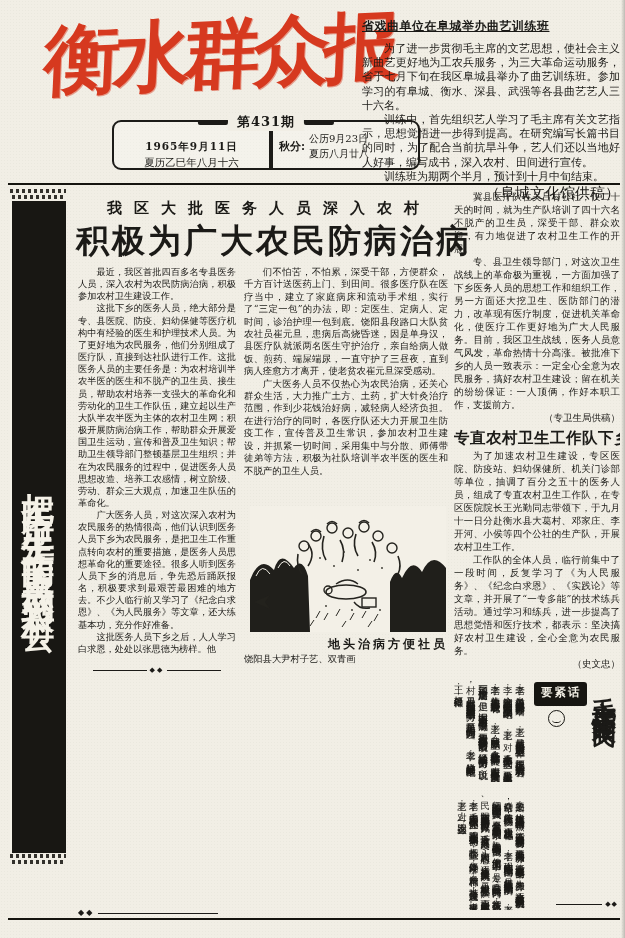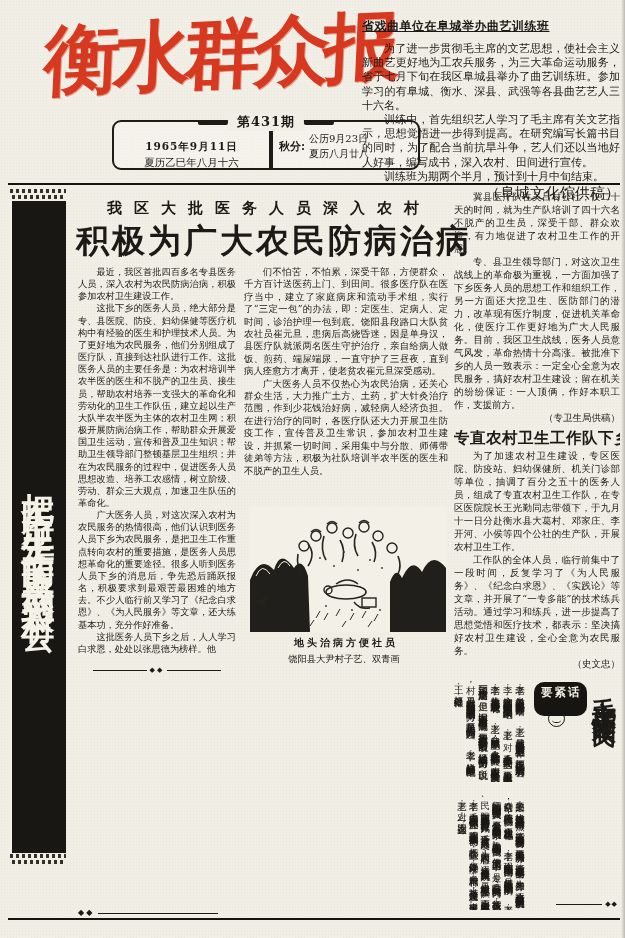--- a/index.html
+++ b/index.html
@@ -85,34 +85,34 @@
     text-align:center; letter-spacing:.5px; margin:7px 0 5px; text-indent:0; white-space:nowrap; }
 
   .orn-divider { position:absolute; left:78px; top:666px; width:158px; height:8px; text-align:center;
     font-size:7px; letter-spacing:2px; line-height:8px; }
   .orn-divider::before, .orn-divider::after { content:""; display:inline-block; vertical-align:middle;
     width:54px; height:1px; background:#1b1a17; margin:0 3px; }
 
   
   .illu { position:absolute; left:250px; top:506px; width:196px; height:126px; }
   .illu svg { width:100%; height:100%; }
-  .cap { position:absolute; left:244px; top:636px; width:204px; text-align:center;
-    font-weight:bold; font-size:10px; letter-spacing:3px; white-space:nowrap; }
-  .credit { position:absolute; left:244px; top:653px; width:200px; text-align:center; font-size:9.3px; }
+  .cap { position:absolute; left:244px; top:636px; width:204px; text-align:right;
+    font-weight:bold; font-size:12px; letter-spacing:3px; white-space:nowrap; }
+  .credit { position:absolute; left:244px; top:653px; width:200px; text-align:left; font-size:9.3px; }
 
   
   .dialogue { position:absolute; left:78px; top:676px; width:544px; height:238px; }
   .strip { position:absolute; right:96px; writing-mode:vertical-rl; overflow:hidden;
     letter-spacing:.5px; text-align:justify; }
   .strip1 { top:2px; width:446px; height:104px; font-size:9.6px; line-height:12.3px; }
   .strip2 { top:118px; width:446px; height:116px; font-size:9.4px; line-height:11.6px; }
 
   .dlg-head { position:absolute; right:0; top:0; width:90px; height:230px; }
   .dlg-badge { position:absolute; left:2px; top:6px; background:#161511; color:#f4f1e7;
-    font-size:11.5px; font-weight:bold; letter-spacing:2px; padding:3px 5px 16px 7px; border-radius:10px; white-space:nowrap;text-align:right; }
+    font-size:11.5px; font-weight:bold; letter-spacing:2px; padding:3px 5px 6px 7px; border-radius:3px; white-space:nowrap;text-align:right; }
   .smiley { position:absolute; left:16px; top:34px; width:17px; height:17px;
     border:1.6px solid #161511; border-radius:50%; }
   .smiley::after { content:""; position:absolute; left:3px; right:3px; bottom:3px; height:5px;
     border-bottom:1.6px solid #161511; border-radius:50%; }
   .dlg-title { position:absolute; right:2px; top:2px; height:224px;
     writing-mode:vertical-rl; text-orientation:upright;
     font-family:"Liberation Sans",sans-serif; font-weight:900; font-size:24px; letter-spacing:4px; }
   .dlg-orn { position:absolute; right:4px; bottom:-2px; font-size:7px; letter-spacing:1px; }
   .dlg-orn::before { content:""; display:inline-block; vertical-align:middle; width:46px; height:1px; background:#1b1a17; margin-right:3px; }
 

